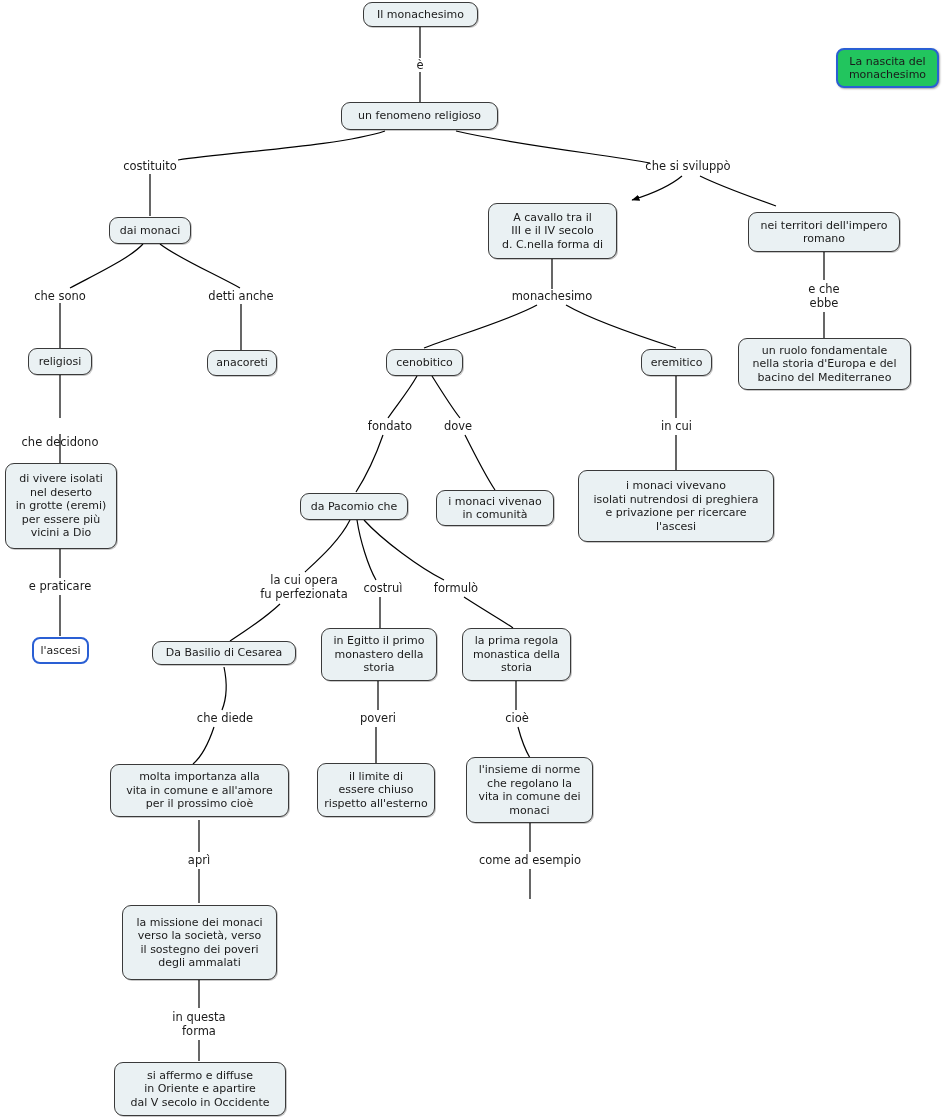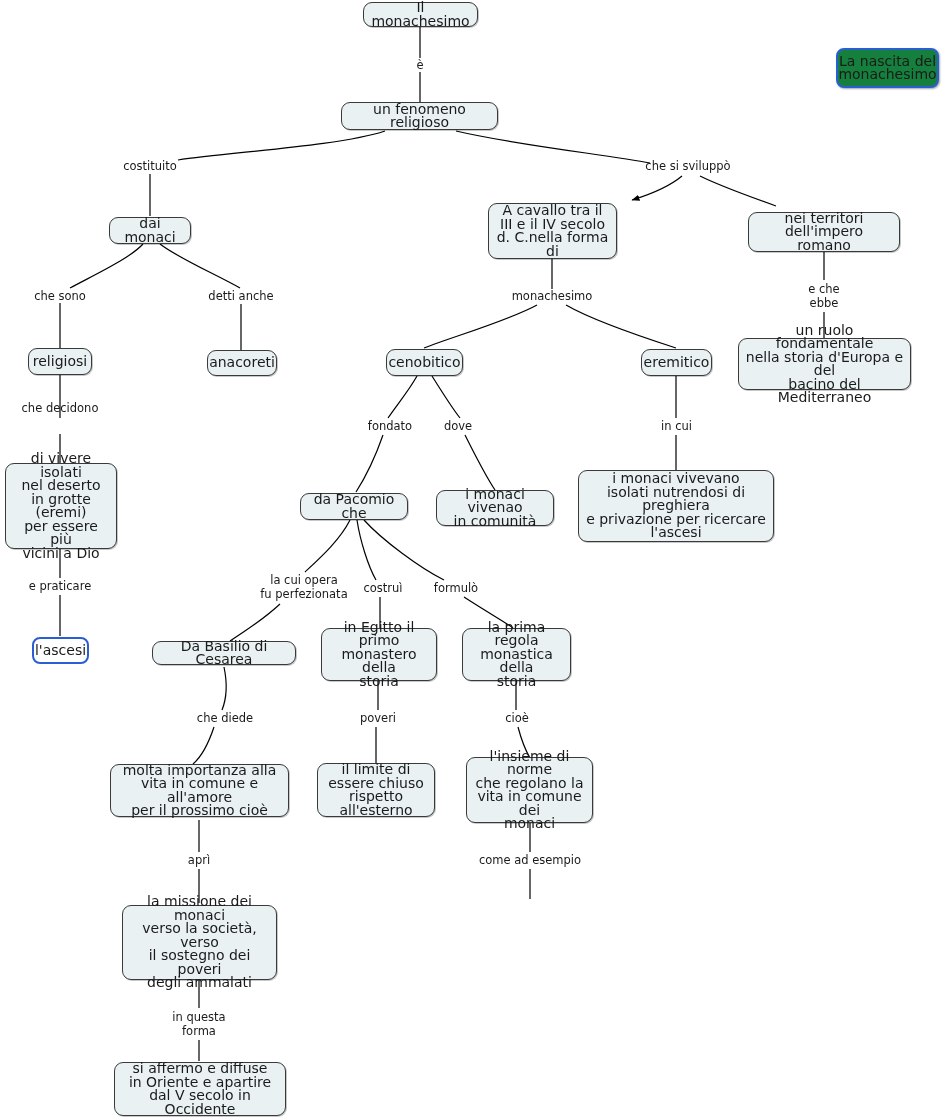--- a/index.html
+++ b/index.html
@@ -24,32 +24,32 @@
     height: 1118px;
     pointer-events: none;
   }
   .node {
     position: absolute;
     box-sizing: border-box;
     background: #eaf1f3;
     border: 1px solid #3a3a3a;
     border-radius: 9px;
     color: #1a1a1a;
-    font-size: 14px;
+    font-size: 11px;
     line-height: 13.5px;
     text-align: center;
     display: flex;
     align-items: center;
     justify-content: center;
     padding: 11px 6px;
     white-space: pre-line;
     box-shadow: 1px 1px 0 rgba(0,0,0,0.22);
   }
   .node.accent {
-    background: #15803d;
+    background: #22c55e;
     border: 2px solid #2a5fd4;
     border-radius: 8px;
     box-shadow: 1px 1px 2px rgba(0,0,0,0.35);
   }
   .node.outline {
     background: #ffffff;
     border: 2px solid #2a5fd4;
     border-radius: 8px;
     box-shadow: none;
   }
@@ -256,21 +256,21 @@
 
   <div class="link-label" style="left:25px; top:289px; width:70px; height:15px;">che sono</div>
 
   <div class="link-label" style="left:199px; top:289px; width:84px; height:15px;">detti anche</div>
 
   <div class="link-label" style="left:504px; top:289px; width:96px; height:15px;">monachesimo</div>
 
   <div class="link-label" style="left:796px; top:281px; width:56px; height:31px;">e che
 ebbe</div>
 
-  <div class="link-label" style="left:13px; top:401px; width:94px; height:15px;">che decidono</div>
+  <div class="link-label" style="left:13px; top:435px; width:94px; height:15px;">che decidono</div>
 
   <div class="link-label" style="left:361px; top:419px; width:58px; height:15px;">fondato</div>
 
   <div class="link-label" style="left:439px; top:419px; width:38px; height:15px;">dove</div>
 
   <div class="link-label" style="left:656px; top:419px; width:41px; height:15px;">in cui</div>
 
   <div class="link-label" style="left:20px; top:579px; width:80px; height:15px;">e praticare</div>
 
   <div class="link-label" style="left:243px; top:572px; width:122px; height:31px;">la cui opera

